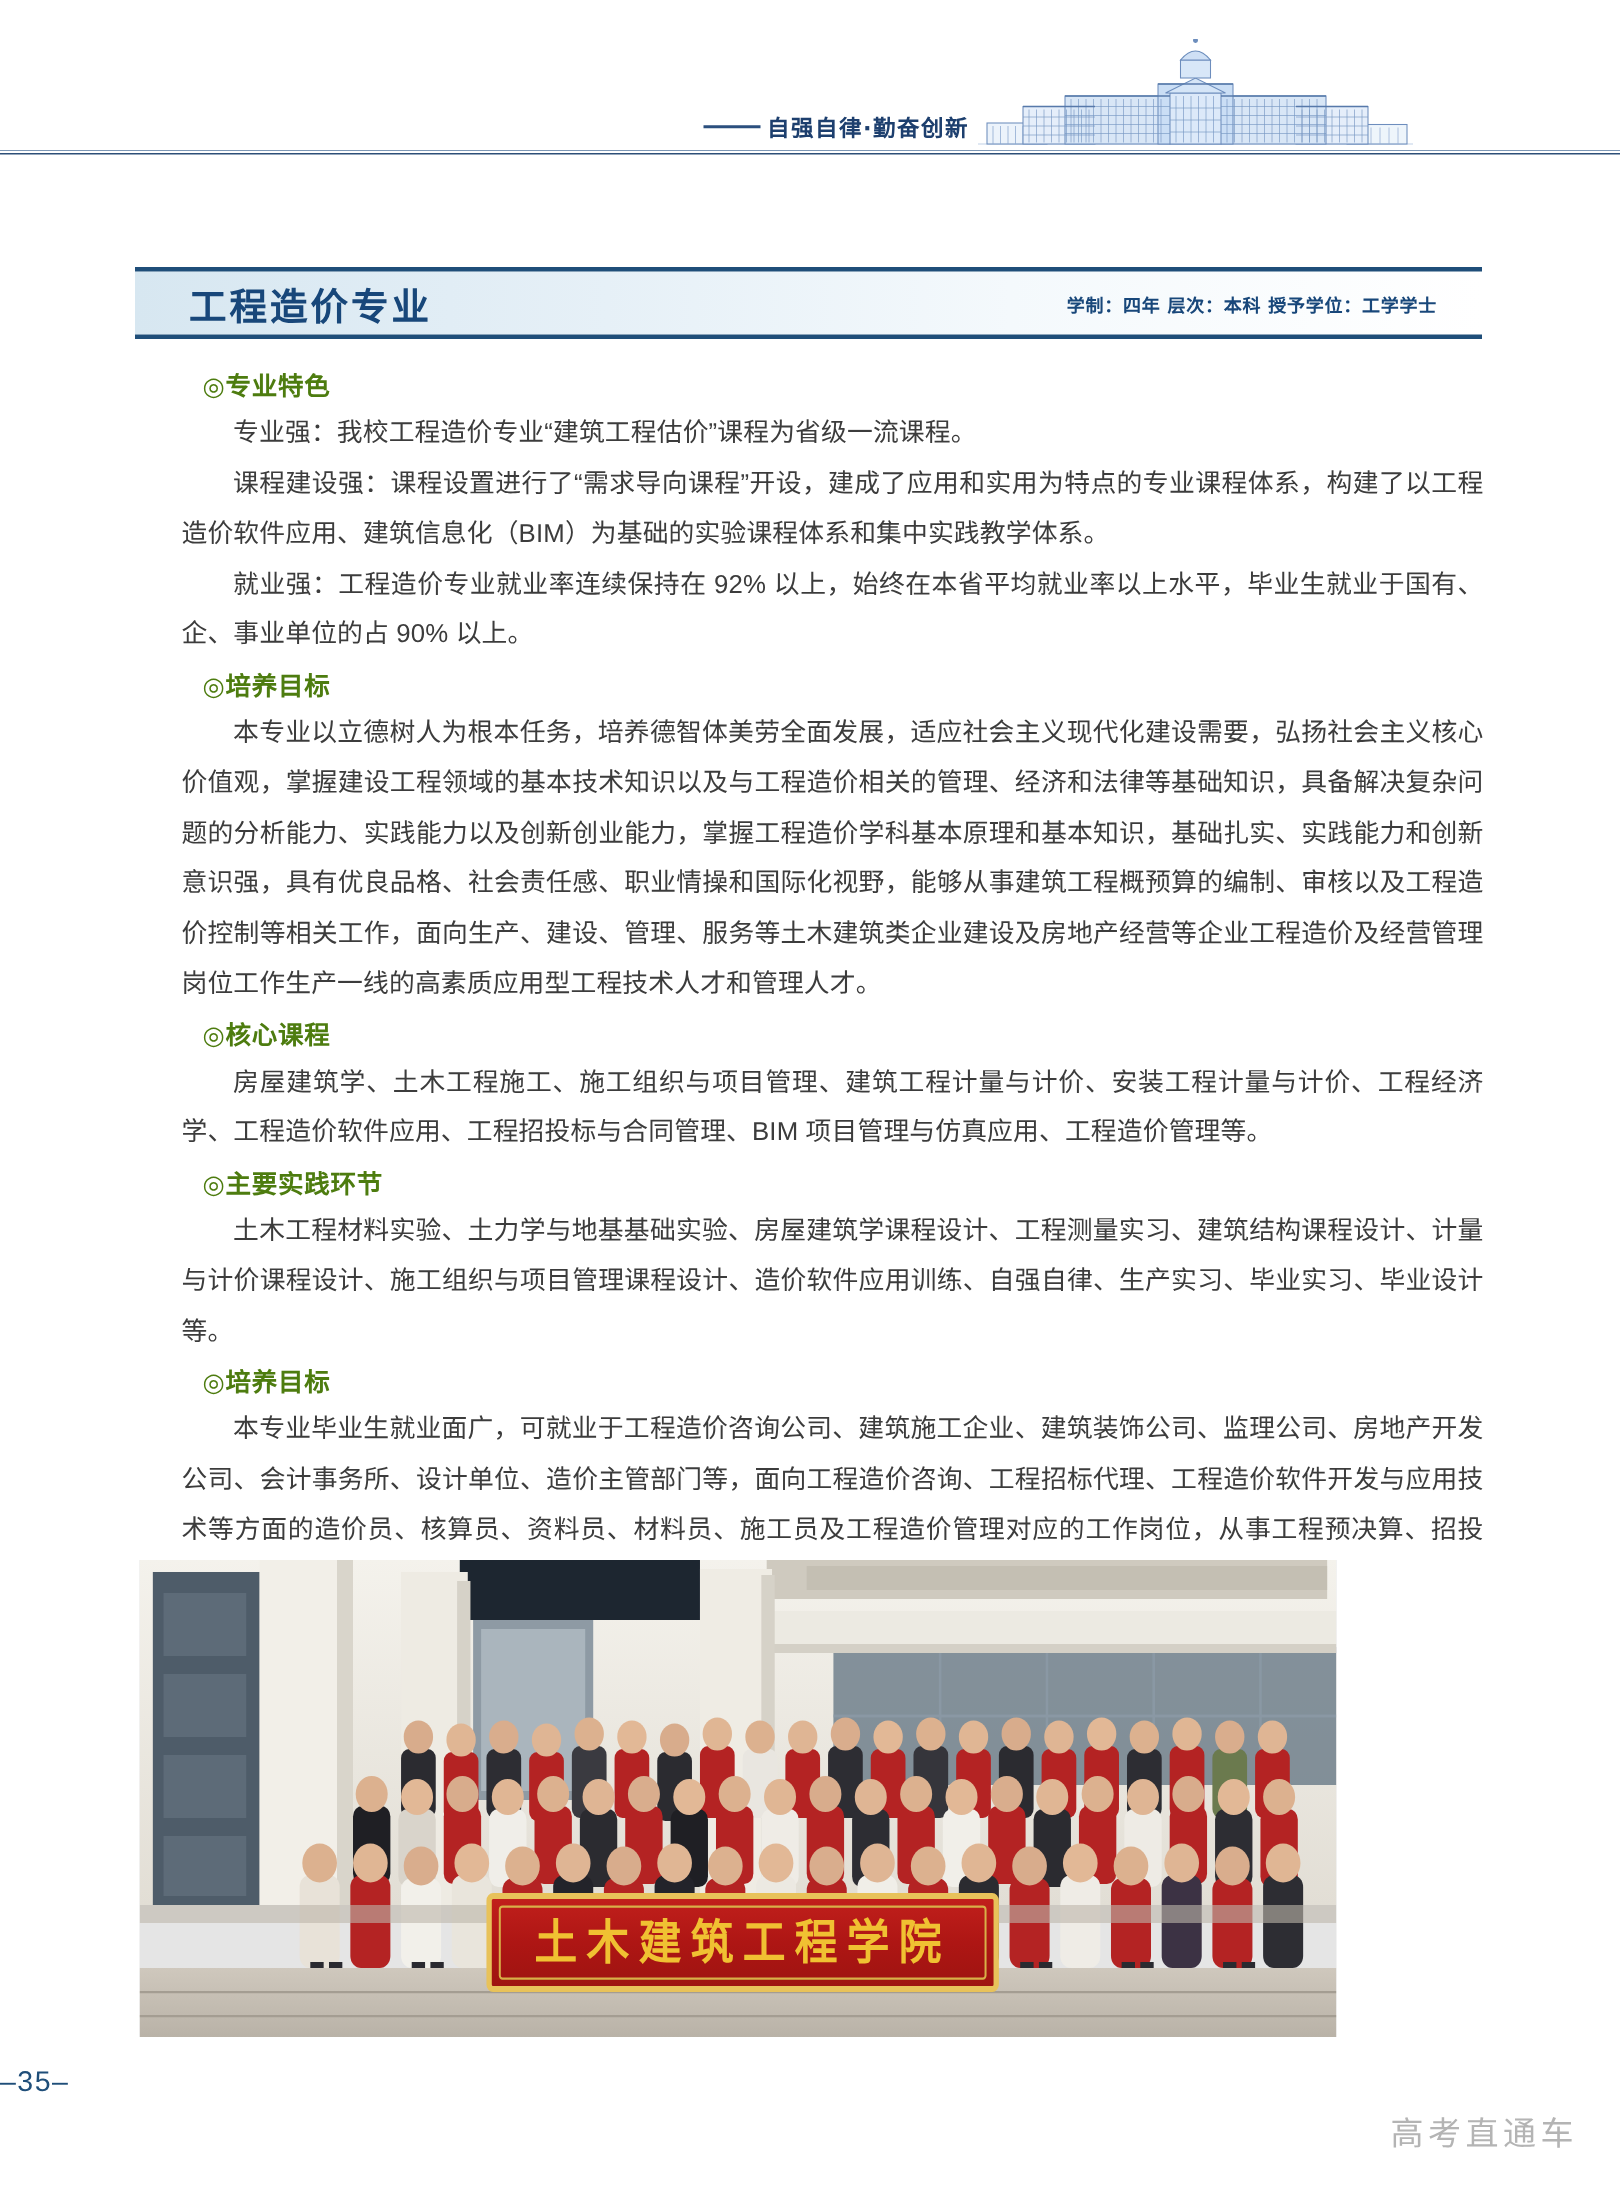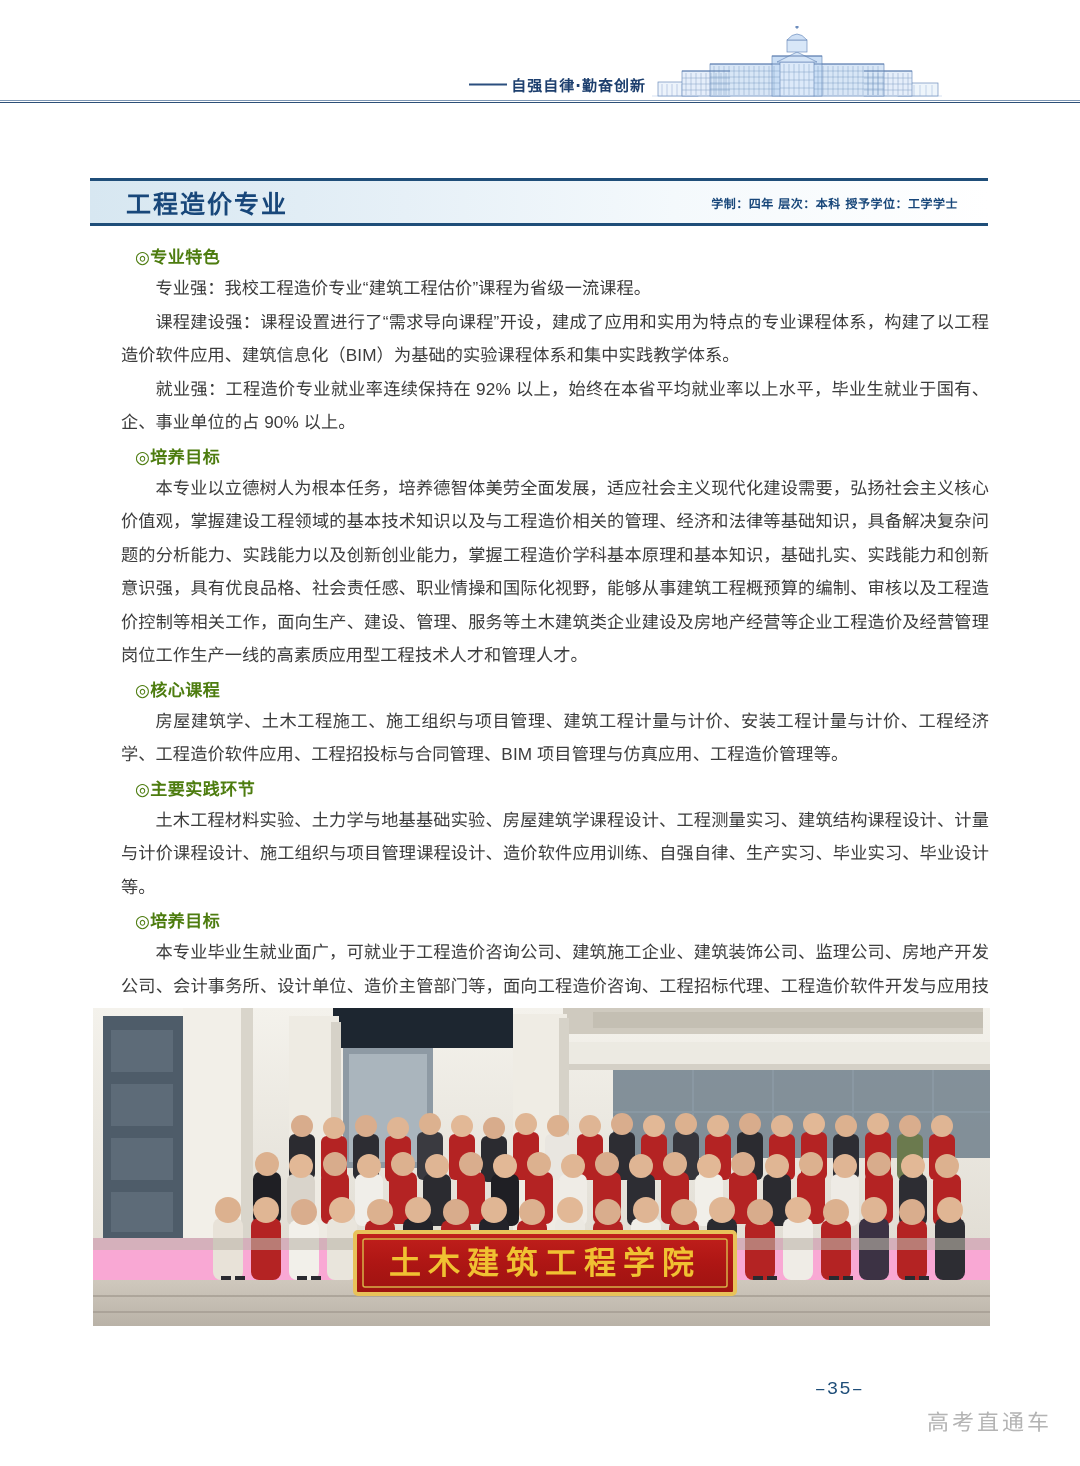--- a/index.html
+++ b/index.html
@@ -123,39 +123,39 @@
     text-indent: 2em;
     margin: 0;
     letter-spacing: 0.1px;
     font-family: Liberation Sans, sans-serif;
   }
 
   
   .photo-frame {
     position: absolute;
     left: 93px;
-    top: 1008px;
-    width: 897px;
+    top: 1040px;
+    width: 798px;
     height: 318px;
     overflow: hidden;
-    background: #f9a8d4;
+    background: #e5e5e5;
   }
   .photo-svg { display: block; width: 100%; height: 100%; }
 
   
   .page-number {
     position: absolute;
     left: 0;
     top: 1378px;
     width: 864px;
-    text-align: right;
+    text-align: left;
     font-size: 19px;
     color: #1f4e79;
     letter-spacing: 1px;
-    font-family: Liberation Mono, monospace;
+    font-family: Liberation Sans, sans-serif;
   }
   .watermark {
     position: absolute;
     right: 28px;
     bottom: 30px;
     font-size: 22px;
     color: #b4b4b4;
     letter-spacing: 3px;
     font-family: "DejaVu Sans", "Liberation Sans", sans-serif;
   }

